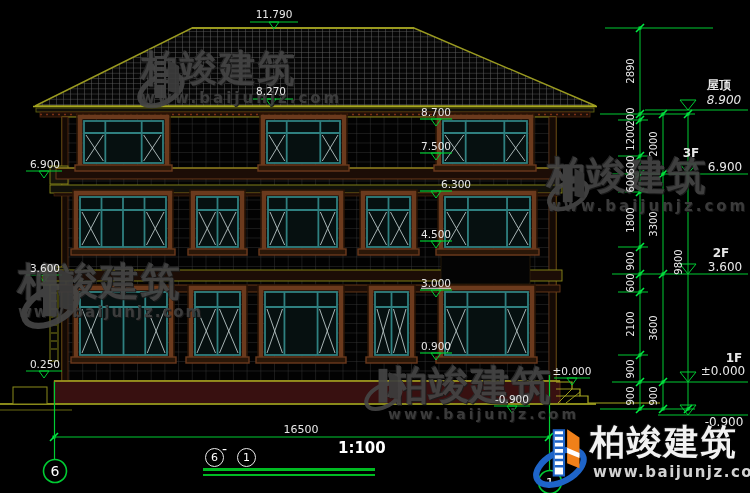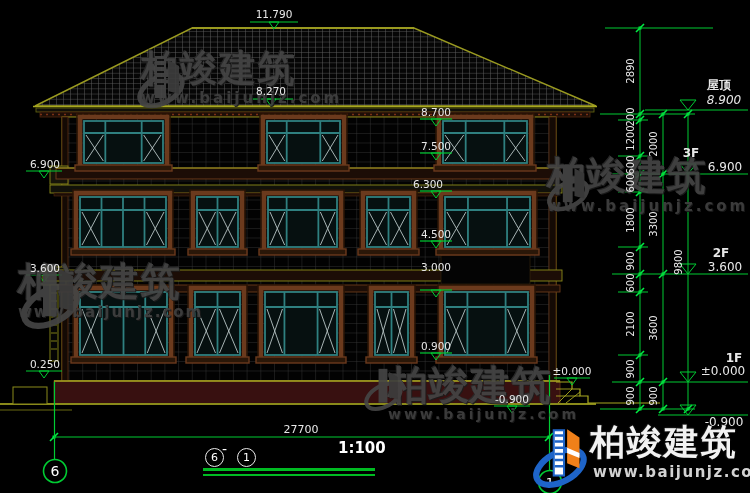--- a/index.html
+++ b/index.html
@@ -433,36 +433,36 @@
       <span class="lbl lbl-rot" style="left: 654px; top: 328px;">3600</span>
       <span class="lbl lbl-rot" style="left: 654px; top: 395.5px;">900</span>
       <span class="lbl lbl-rot" style="left: 679px; top: 261.5px;">9800</span>
       <span class="lbl" style="left: 274px; top: 14px;">11.790</span>
       <span class="lbl" style="left: 271px; top: 91px;">8.270</span>
       <span class="lbl lbl-right" style="left: 60px; top: 164px;">6.900</span>
       <span class="lbl lbl-right" style="left: 60px; top: 268px;">3.600</span>
       <span class="lbl lbl-right" style="left: 60px; top: 364px;">0.250</span>
       <span class="lbl" style="left: 436px; top: 112px;">8.700</span>
       <span class="lbl" style="left: 436px; top: 146px;">7.500</span>
-      <span class="lbl" style="left: 428px; top: 184px;">6.300</span>
+      <span class="lbl" style="left: 456px; top: 184px;">6.300</span>
       <span class="lbl" style="left: 436px; top: 234px;">4.500</span>
-      <span class="lbl" style="left: 436px; top: 267px;">3.000</span>
+      <span class="lbl" style="left: 436px; top: 283px; text-decoration: underline;">3.000</span>
       <span class="lbl" style="left: 436px; top: 346px;">0.900</span>
       <span class="lbl" style="left: 572px; top: 371px;">±0.000</span>
       <span class="lbl" style="left: 512px; top: 399px;">-0.900</span>
       <span class="lbl flr" style="left: 719px; top: 85px;">屋顶</span>
       <span class="lbl" style="left: 724px; top: 100px; font-size: 12px; font-style: italic;">8.900</span>
       <span class="lbl flr" style="left: 691px; top: 153px;">3F</span>
       <span class="lbl" style="left: 725px; top: 167px; font-size: 12px;">6.900</span>
       <span class="lbl flr" style="left: 721px; top: 253px;">2F</span>
       <span class="lbl" style="left: 725px; top: 267px; font-size: 12px;">3.600</span>
       <span class="lbl flr" style="left: 734px; top: 358px;">1F</span>
       <span class="lbl" style="left: 723px; top: 371px; font-size: 12px;">±0.000</span>
       <span class="lbl" style="left: 724px; top: 422px; font-size: 12px;">-0.900</span>
-      <span class="lbl" style="left: 301px; top: 429px; font-size: 11px;">27700</span>
+      <span class="lbl" style="left: 301px; top: 429px; font-size: 11px;">16500</span>
       <span class="lbl" style="left: 55px; top: 471px; font-size: 14px; color: rgb(255, 255, 255);">6</span>
       <span class="lbl" style="left: 550px; top: 482px; font-size: 13px; color: rgb(255, 255, 255);">1</span>
     </div>
 
   <div class="titleblock">
     <span class="bubble" style="left:10px;top:8px;">6</span>
     <span class="t-dash">-</span>
     <span class="bubble" style="left:42px;top:8px;">1</span>
     <span class="t-scale">1:100</span>
     <span class="t-ul1"></span>

